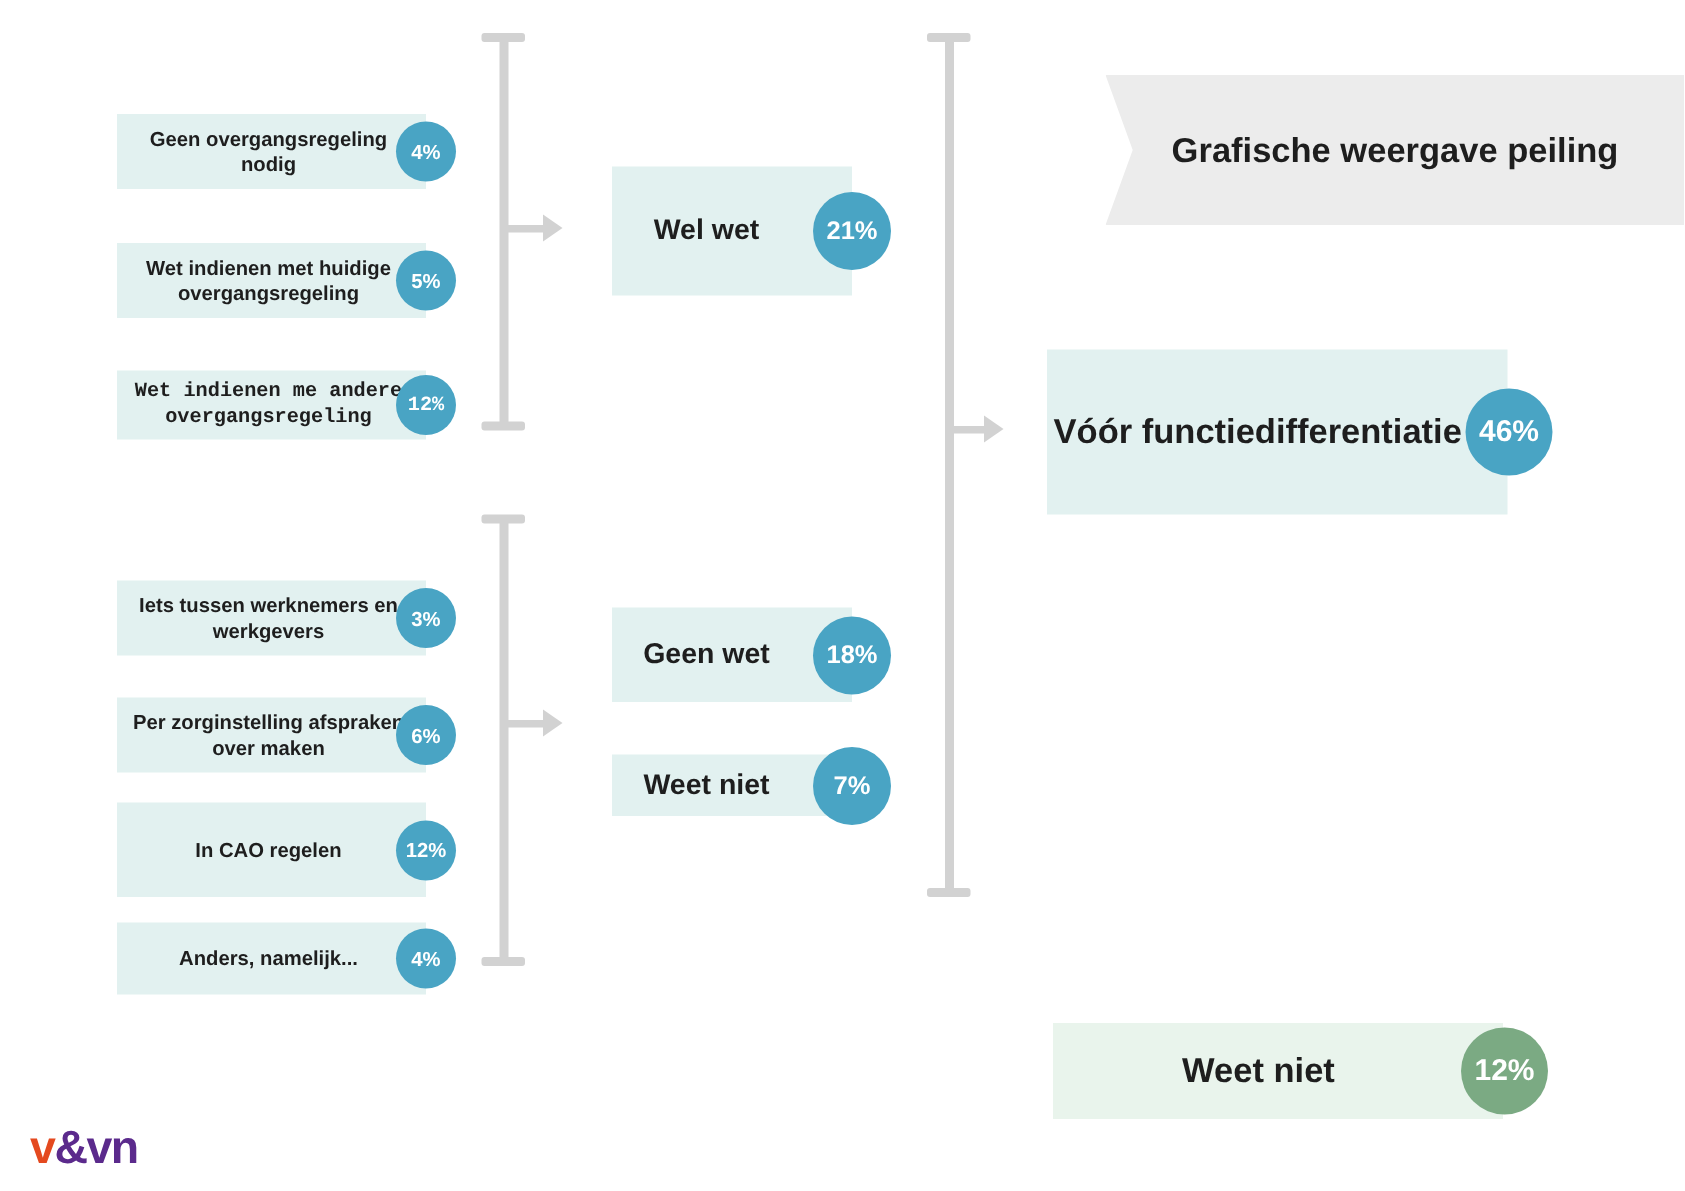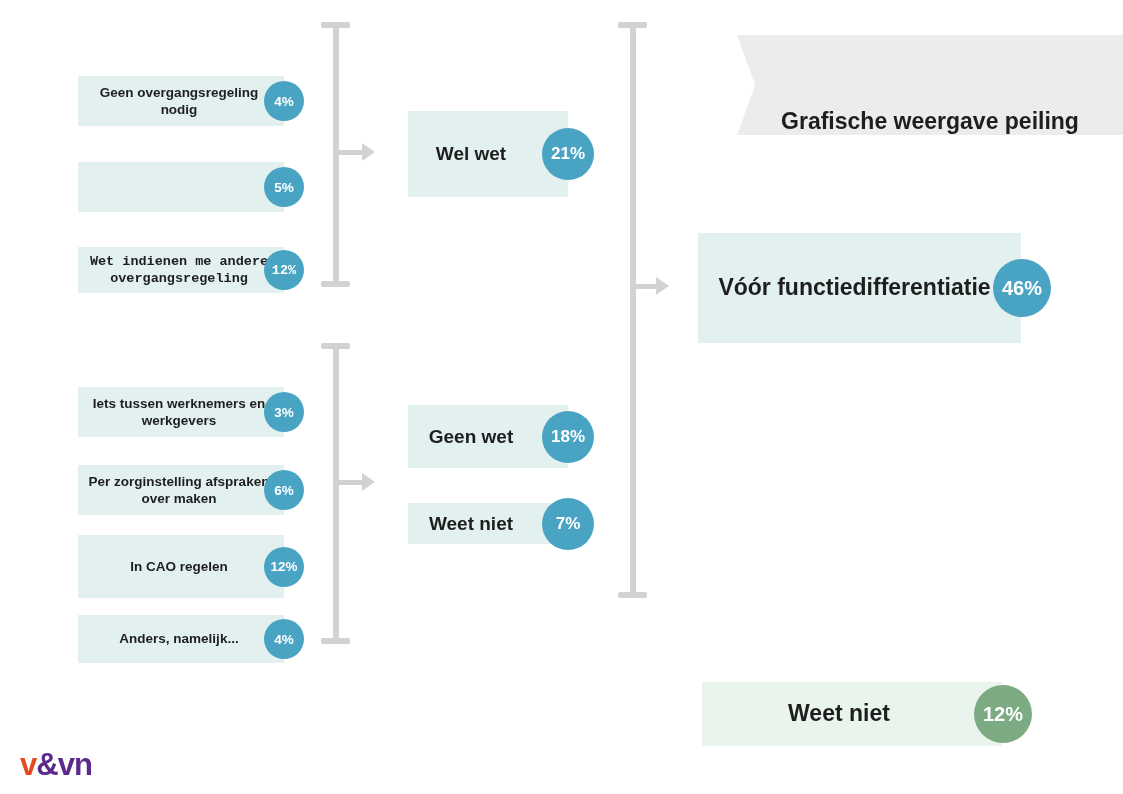--- a/index.html
+++ b/index.html
@@ -25,31 +25,31 @@
   .midbox{
     position:absolute;background:var(--teal-box,#e2f1f0);
     display:flex;align-items:center;justify-content:center;text-align:center;
   }
   .midbox .lbl{font-size:19px;font-weight:700;padding-right:34px;}
   
   .totbox{
     position:absolute;display:flex;align-items:center;justify-content:center;text-align:center;
   }
   .totbox .lbl{font-size:23px;font-weight:700;line-height:1.3;padding-right:26px;}
-  .totbox.teal{background:var(--teal-box,#e2f1f0);padding-left:16px;}
+  .totbox.teal{background:var(--teal-box,#e2f1f0);}
   .totbox.pink{background:var(--pink-box,#fcebe7);}
   .totbox.green{background:var(--green-box,#e9f4ec);}
   .totbox.pink .badge{background:var(--pink-circle,#df8184);}
   .totbox.green .badge{background:var(--green-circle,#7baa83);}
   
   .banner{
-    position:absolute;left:737px;top:35px;width:386px;height:100px;
+    position:absolute;left:737px;top:50px;width:386px;height:100px;
     background:var(--banner-bg,#ececec);
     clip-path:polygon(0 0,100% 0,100% 100%,0 100%,4.7% 50%);
-    display:flex;flex-direction:column;align-items:center;justify-content:flex-end;gap:4px;
+    display:flex;flex-direction:column;align-items:center;justify-content:center;gap:4px;
   }
   .banner .t1{font-size:23px;font-weight:700;}
   .banner .t2{font-size:16px;font-weight:700;}
   
   .vline{position:absolute;width:6px;background:var(--connector,#d2d2d2);}
   .hcap{position:absolute;width:29px;height:6px;background:var(--connector,#d2d2d2);border-radius:2px;}
   .abar{position:absolute;height:5px;background:var(--connector,#d2d2d2);}
   .ahead{position:absolute;width:0;height:0;border-top:9px solid transparent;
          border-bottom:9px solid transparent;border-left:13px solid var(--connector,#d2d2d2);}
   
@@ -95,20 +95,21 @@
   <div class="vline" style="left:630px;top:25px;height:570px;"></div>
   <div class="hcap" style="left:618px;top:592px;"></div>
   <div class="abar" style="left:633px;top:284px;width:23px;"></div>
   <div class="ahead" style="left:656px;top:277px;"></div>
 
   <div class="optbox a1">
     <span class="lbl">Geen overgangsregeling nodig</span>
     <span class="badge sm">4%</span>
   </div>
   <div class="optbox a2">
+    <span class="lbl">Wet indienen met huidige overgangsregeling</span>
     <span class="badge sm">5%</span>
   </div>
   <div class="optbox a3">
     <span class="lbl">Wet indienen me andere overgangsregeling</span>
     <span class="badge sm">12%</span>
   </div>
 
   <div class="optbox b1">
     <span class="lbl">Iets tussen werknemers en werkgevers</span>
     <span class="badge sm">3%</span>

